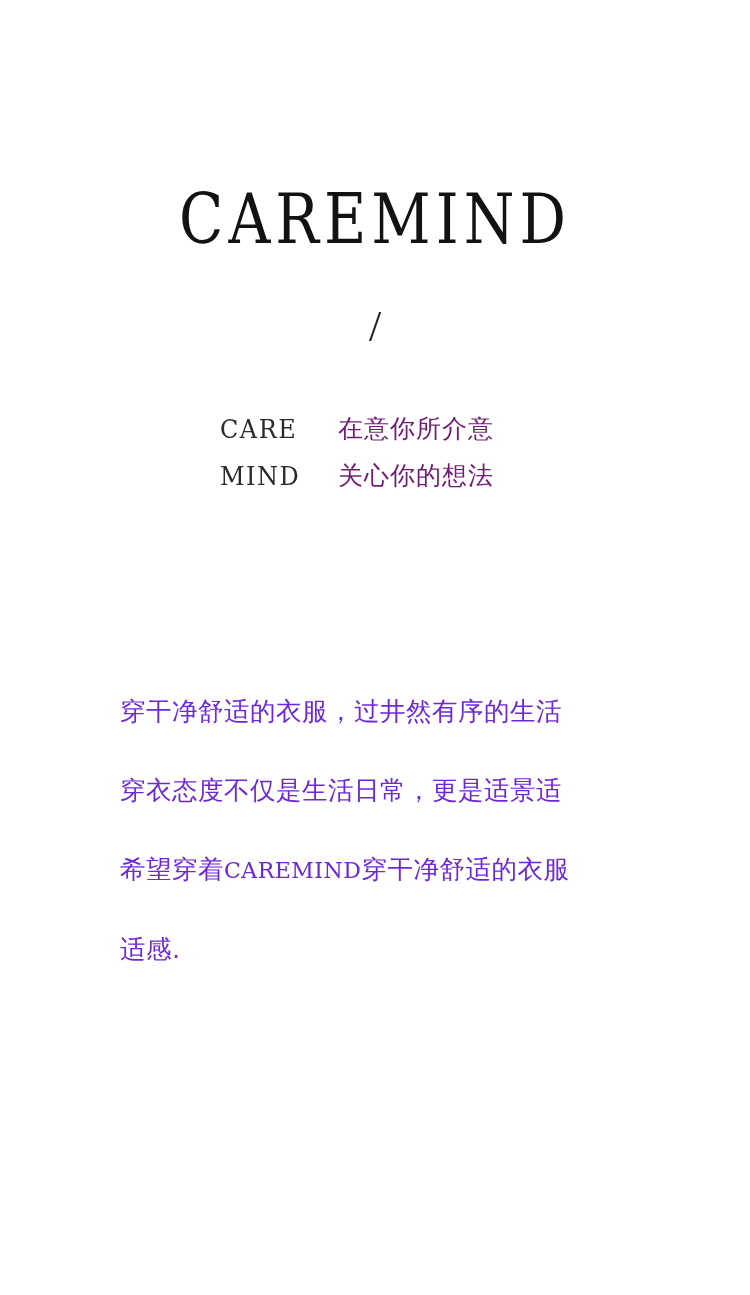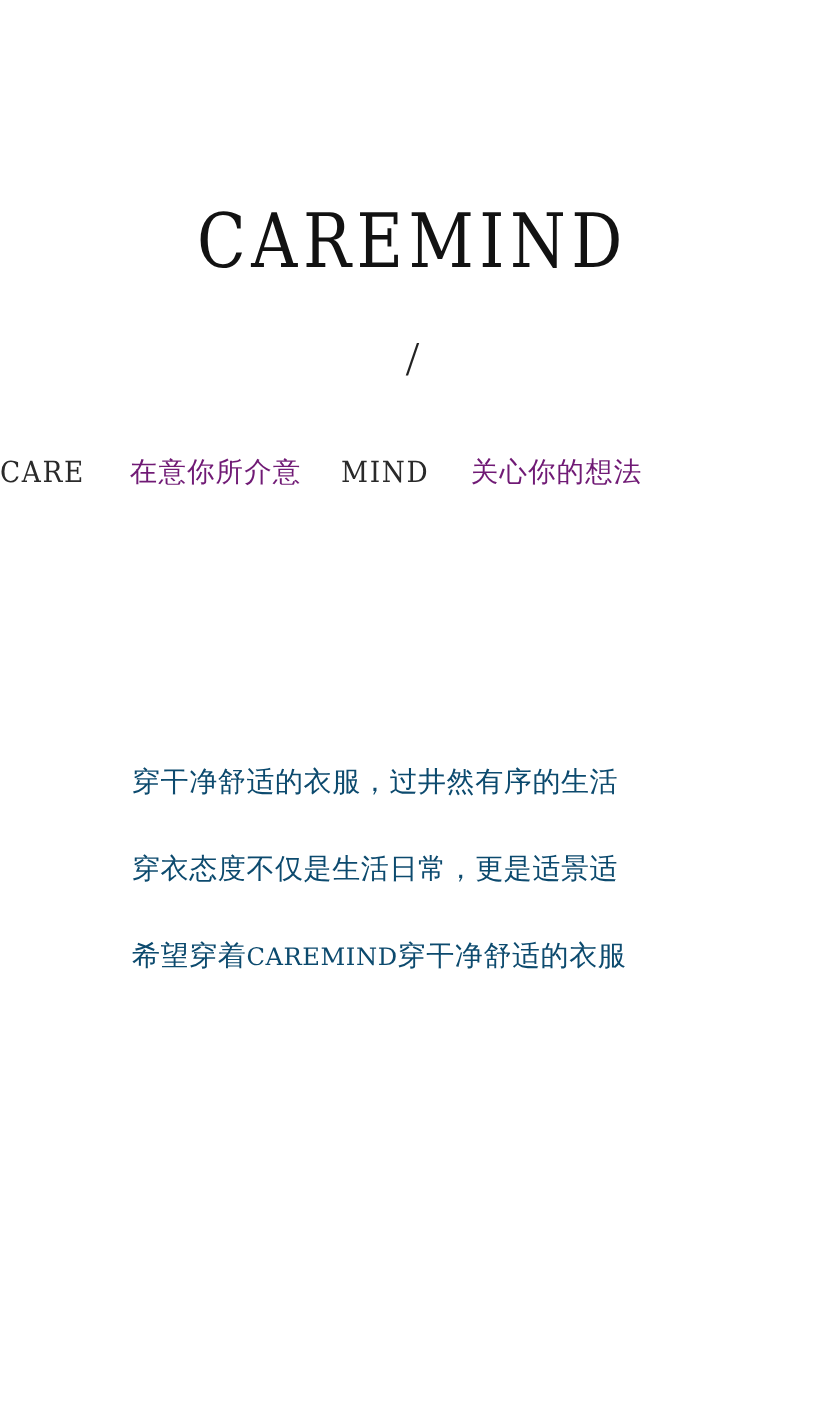--- a/index.html
+++ b/index.html
@@ -53,21 +53,21 @@
     font-weight: 300;
   }
 
   
   .tagline-block {
     position: absolute;
     top: 412px;
     left: 0;
     width: 750px;
     display: flex;
-    flex-direction: row;
+    flex-direction: column;
     align-items: center;
   }
 
   .tagline-row {
     display: flex;
     align-items: baseline;
     width: 310px;
     margin-bottom: 14px;
   }
 
@@ -96,21 +96,21 @@
     top: 672px;
     left: 120px;
     width: 520px;
   }
 
   .body-line {
     font-family: "DejaVu Sans", sans-serif;
     font-size: 25.5px;
     line-height: 79px;
     letter-spacing: 0.5px;
-    color: #0c4a6e;
+    color: #6d28d9;
     white-space: nowrap;
   }
 
   .body-line .inline-brand {
     font-family: "DejaVu Serif", serif;
     font-size: 22px;
     letter-spacing: 0.5px;
   }
 </style>
 </head>
@@ -133,15 +133,16 @@
       <span class="tagline-cn">关心你的想法</span>
     </div>
   </div>
 
   <div class="body-block">
     <div class="body-line">穿干净舒适的衣服，过井然有序的生活</div>
     <div class="body-line">穿衣态度不仅是生活日常，更是适景适</div>
     <div class="body-line">
       <span>希望穿着</span><span class="inline-brand">CAREMIND</span><span>穿干净舒适的衣服</span>
     </div>
+    <div class="body-line">适感.</div>
   </div>
 
 </div>
 
 </body></html>

